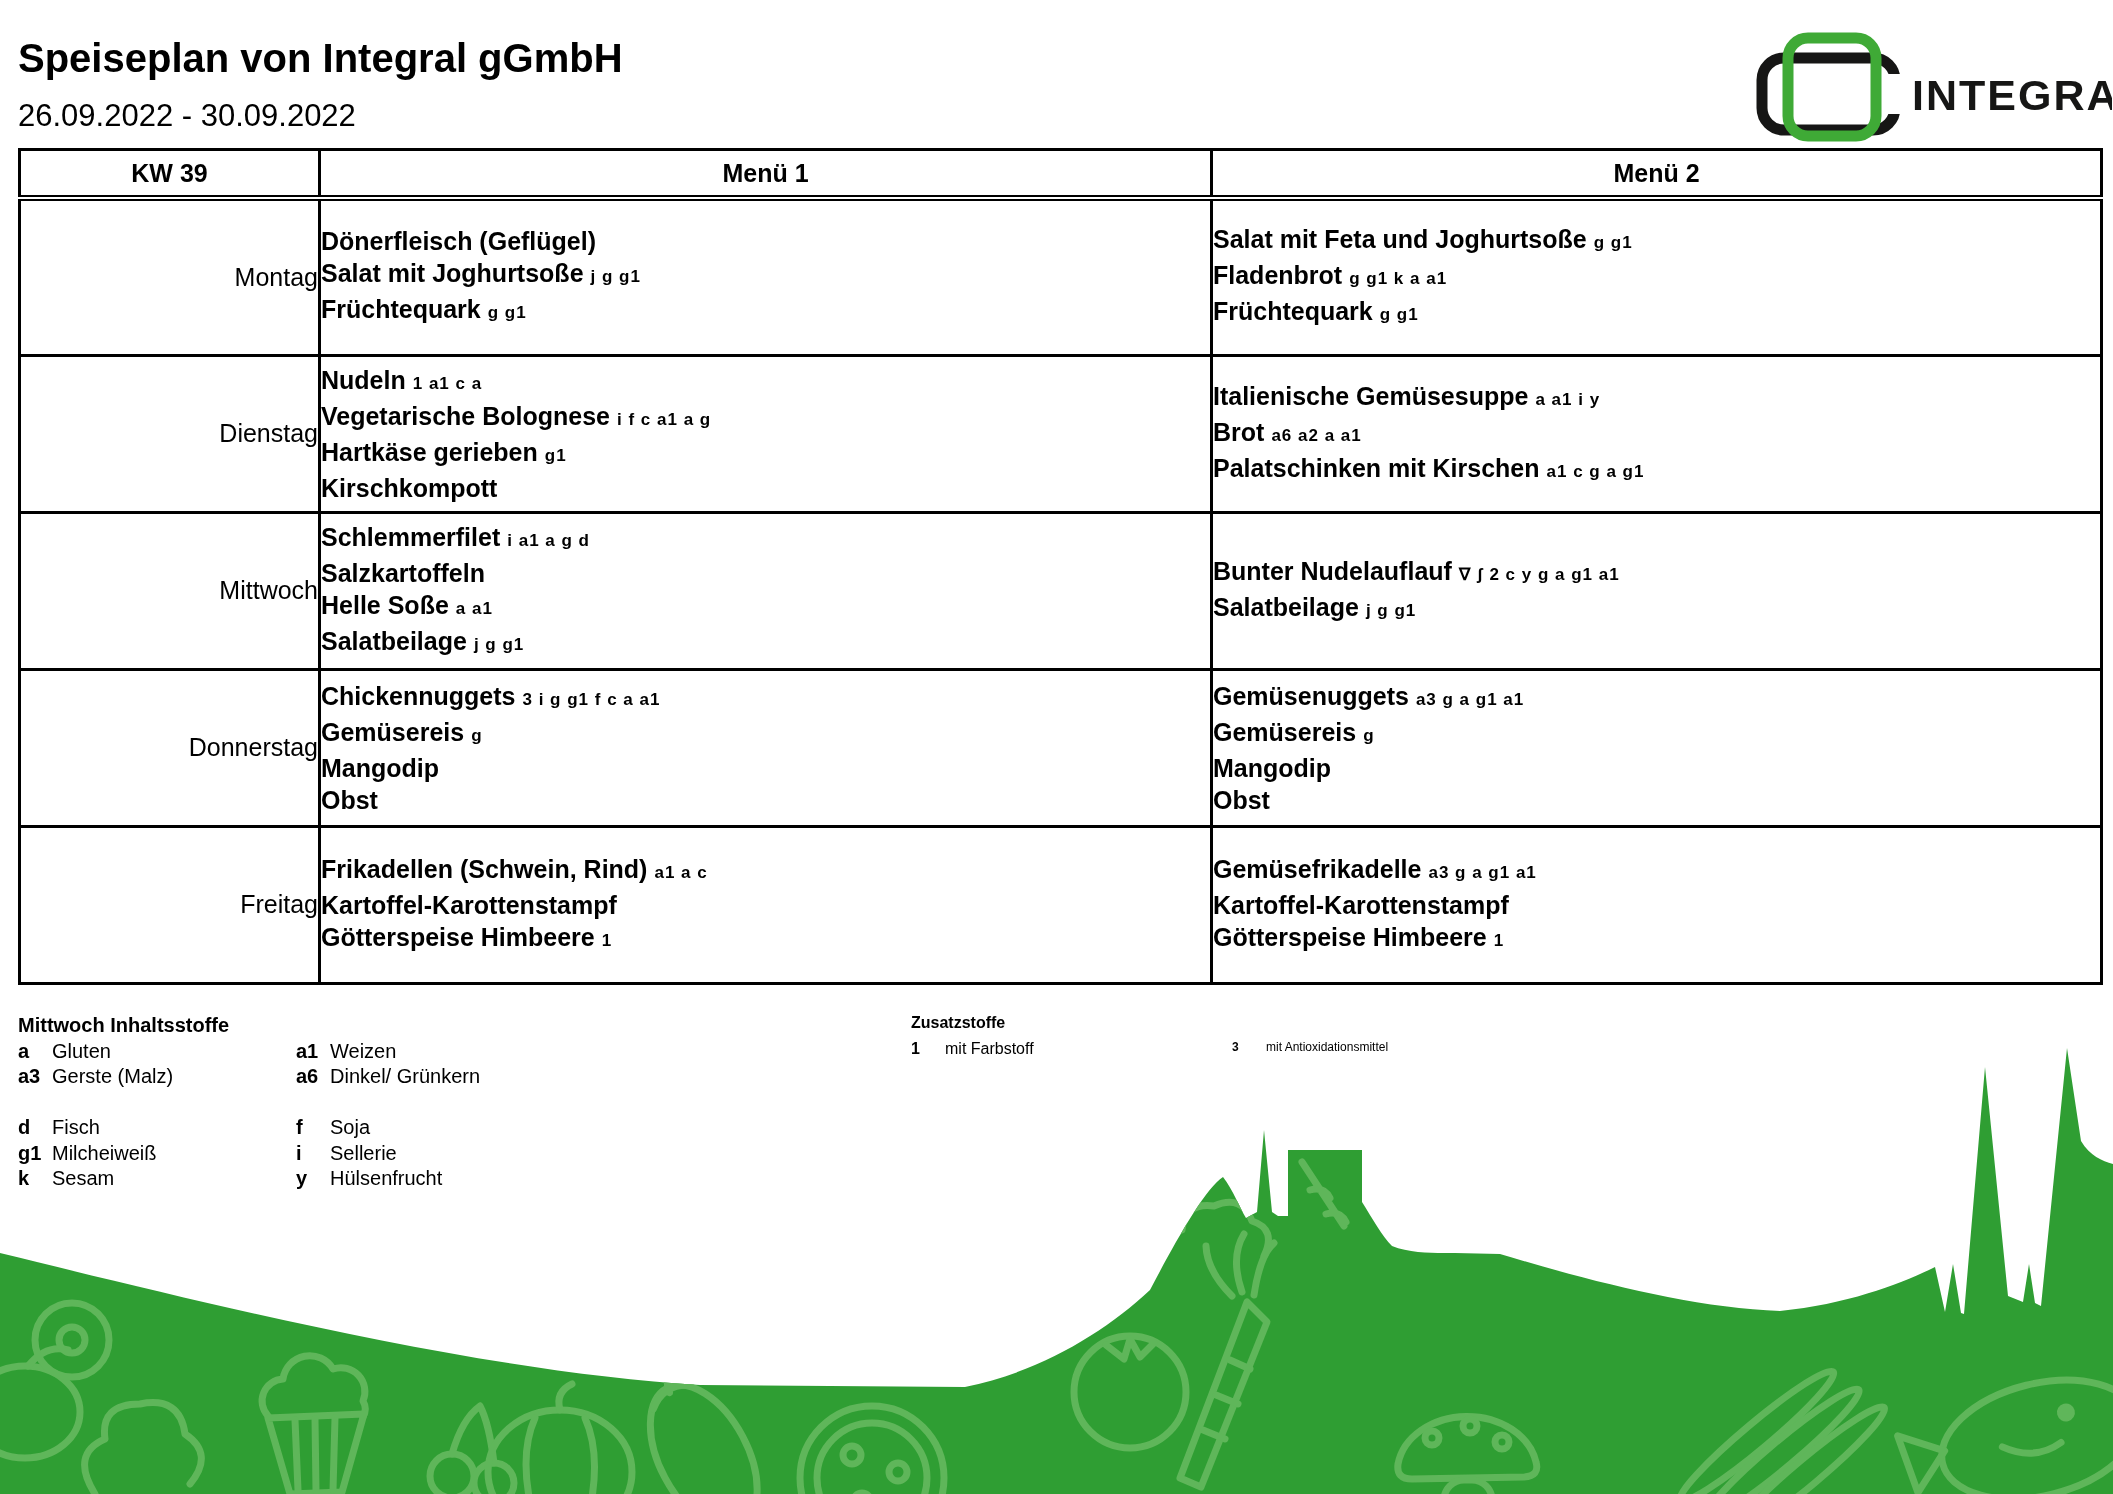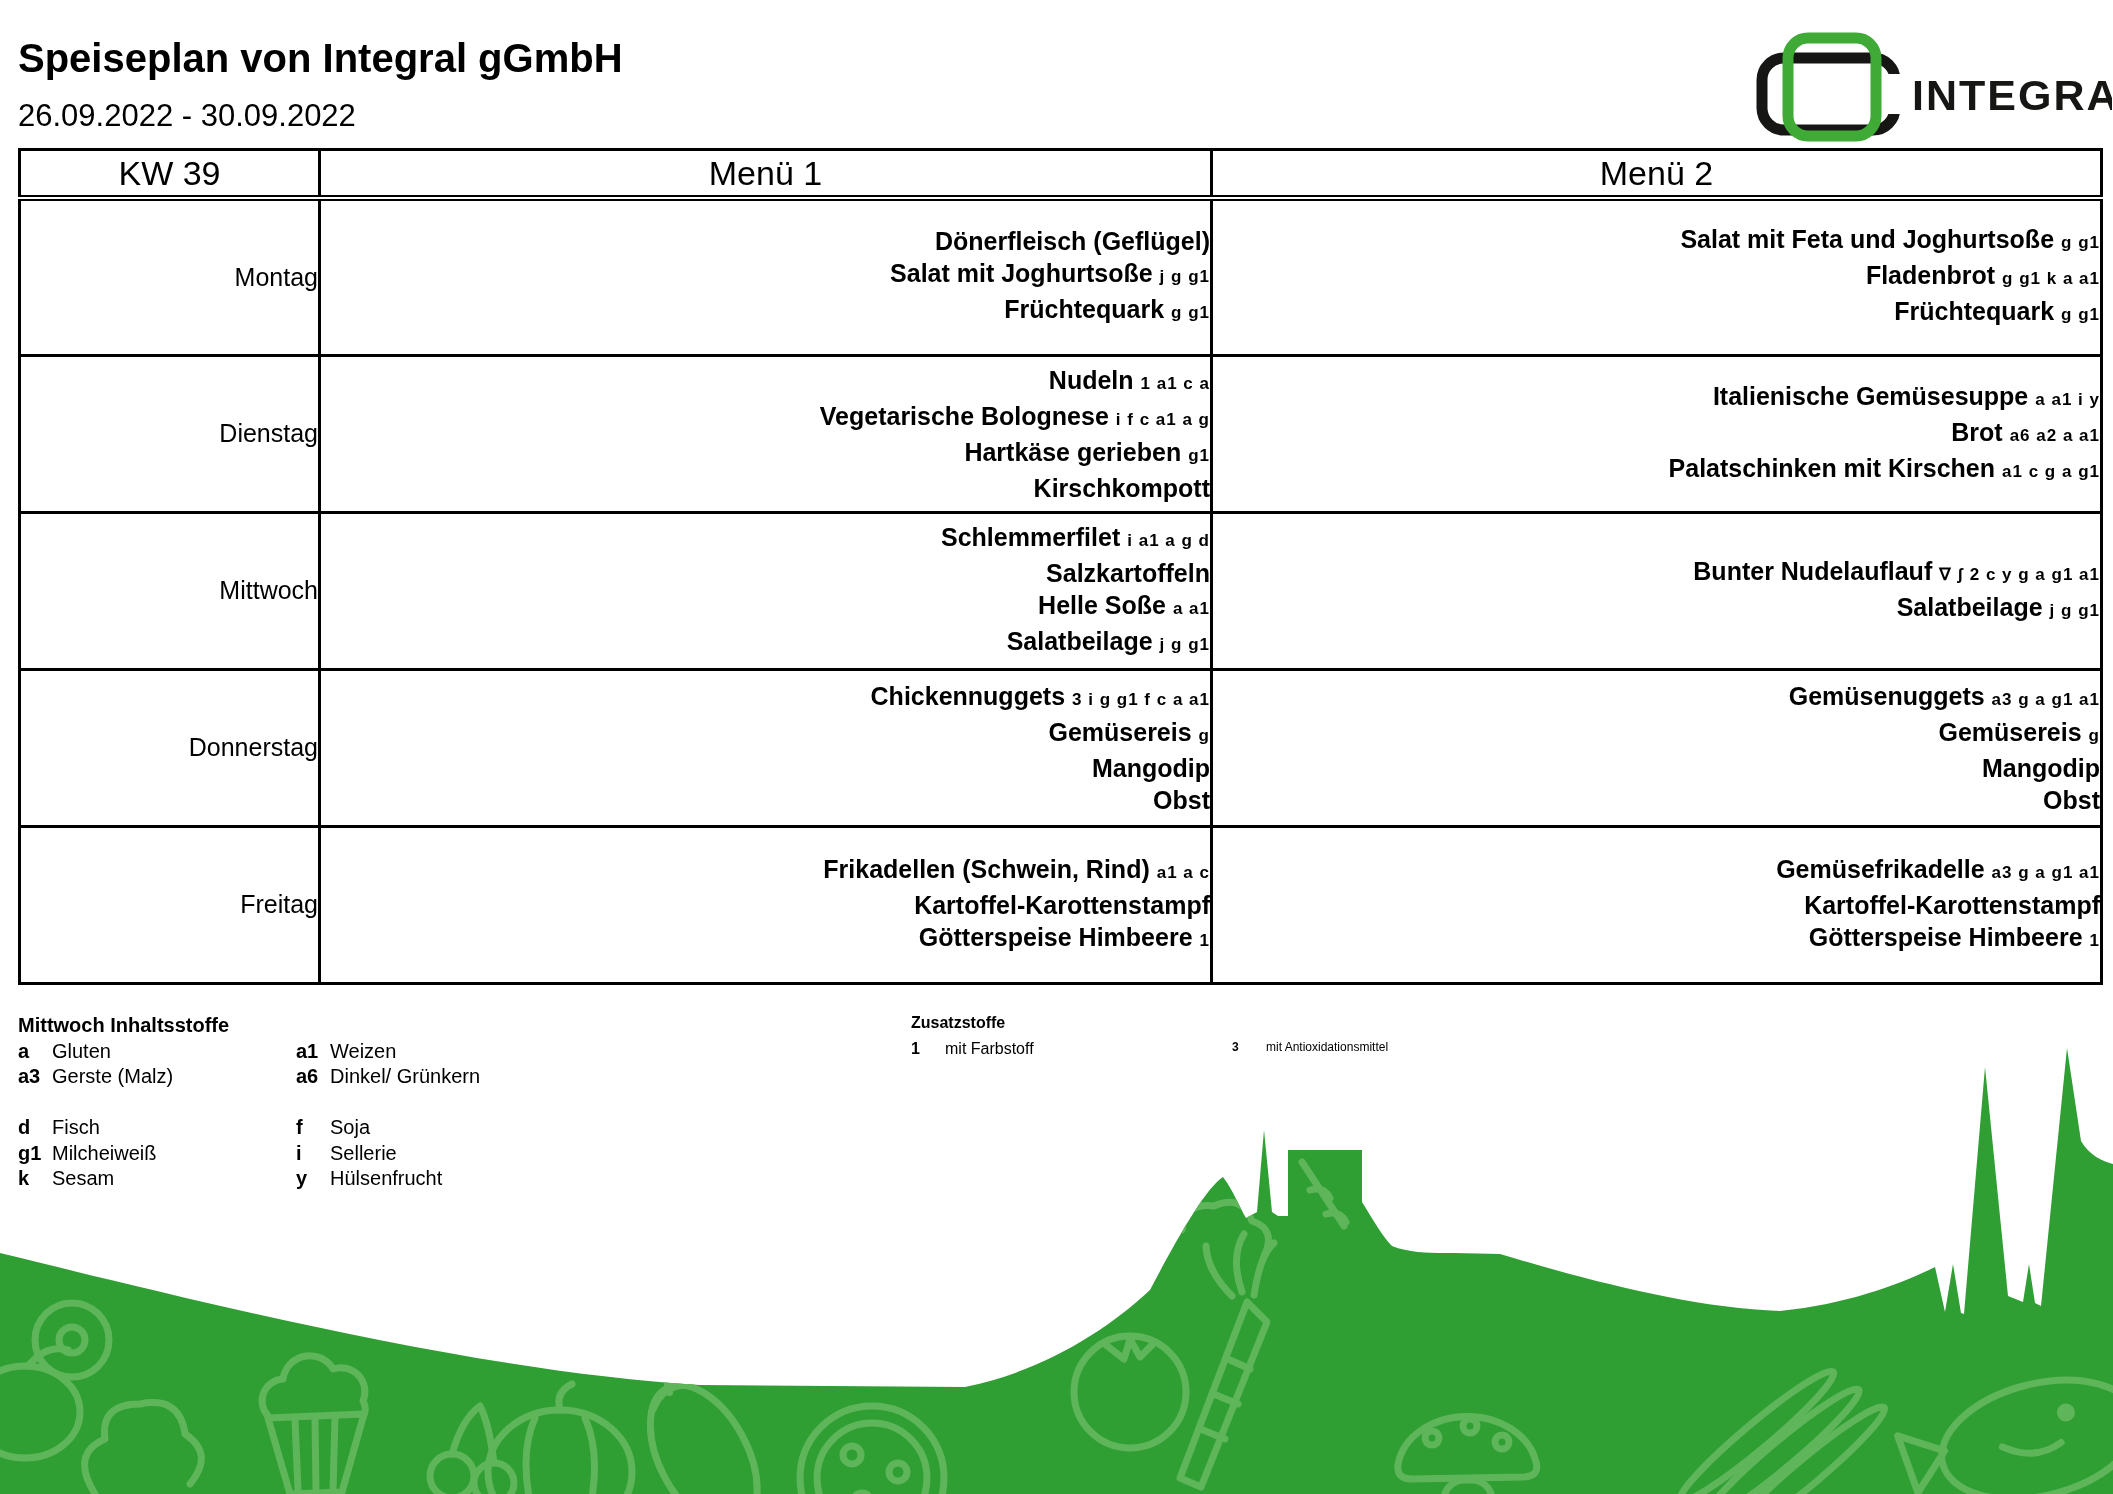--- a/index.html
+++ b/index.html
@@ -17,24 +17,24 @@
   .logo{position:absolute;left:1752px;top:28px;width:360px;height:118px;}
   .logo-black{fill:none;stroke:var(--logo-black);stroke-width:11;}
   .logo-green{fill:none;stroke:var(--logo-green);stroke-width:11;}
   .logo-text{fill:var(--logo-black);font-size:43px;font-weight:bold;letter-spacing:2px;}
 
   .menu-table{
     position:absolute;left:18px;top:148px;width:2082px;
     border-collapse:collapse;table-layout:fixed;
   }
   .menu-table th,.menu-table td{border:3px solid #000;padding:0;}
-  .menu-table thead th{height:44px;font-size:34px;font-weight:normal;text-align:center;border-bottom:6px double #000;}
+  .menu-table thead th{height:44px;font-size:25px;font-weight:bold;text-align:center;border-bottom:6px double #000;}
   .menu-table tbody tr{height:157px;}
   td.day-cell{text-align:right;vertical-align:middle;font-size:25px;font-weight:normal;}
-  td.menu-cell{text-align:right;vertical-align:middle;font-size:25px;font-weight:bold;}
+  td.menu-cell{text-align:left;vertical-align:middle;font-size:25px;font-weight:bold;}
   .dish{line-height:32px;}
   .dish-codes{font-size:17px;font-weight:bold;margin-left:7px;letter-spacing:1px;white-space:nowrap;}
 
   .legend-wrap{position:absolute;left:18px;top:1014px;font-size:20px;}
   .legend-title{font-weight:bold;height:26px;}
   .legend-cols{display:flex;}
   .legend-col1{width:278px;}
   .legend-col2{width:304px;}
   .legend-col3{width:300px;}
   .legend-row{height:25.4px;}

